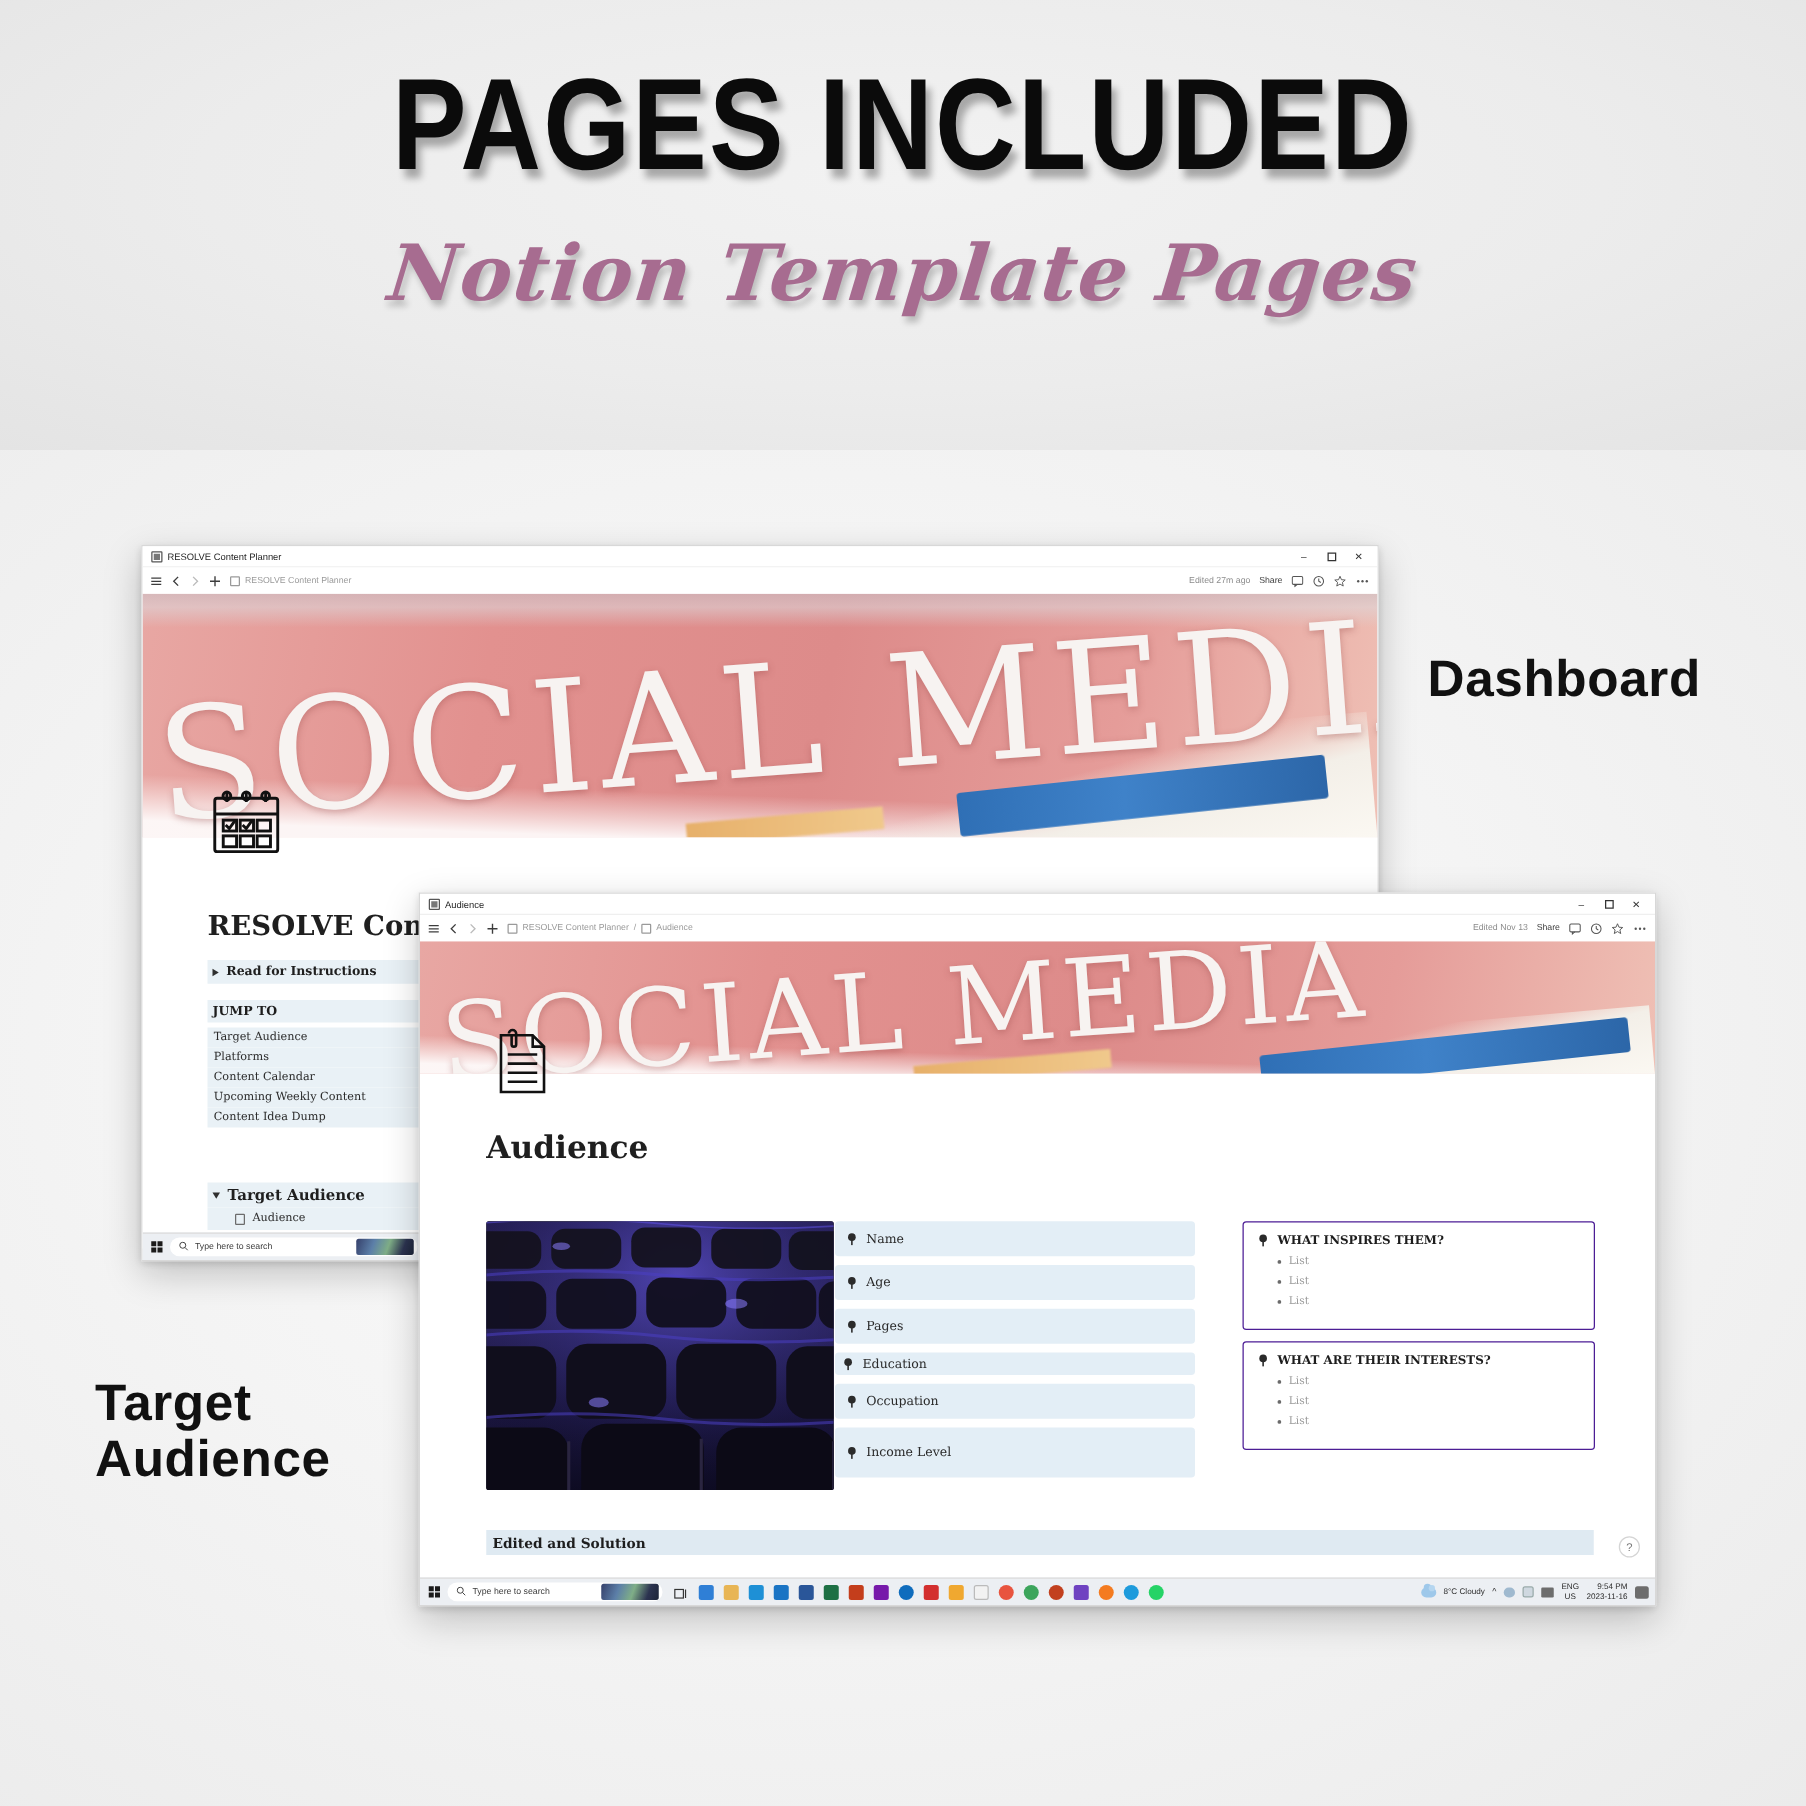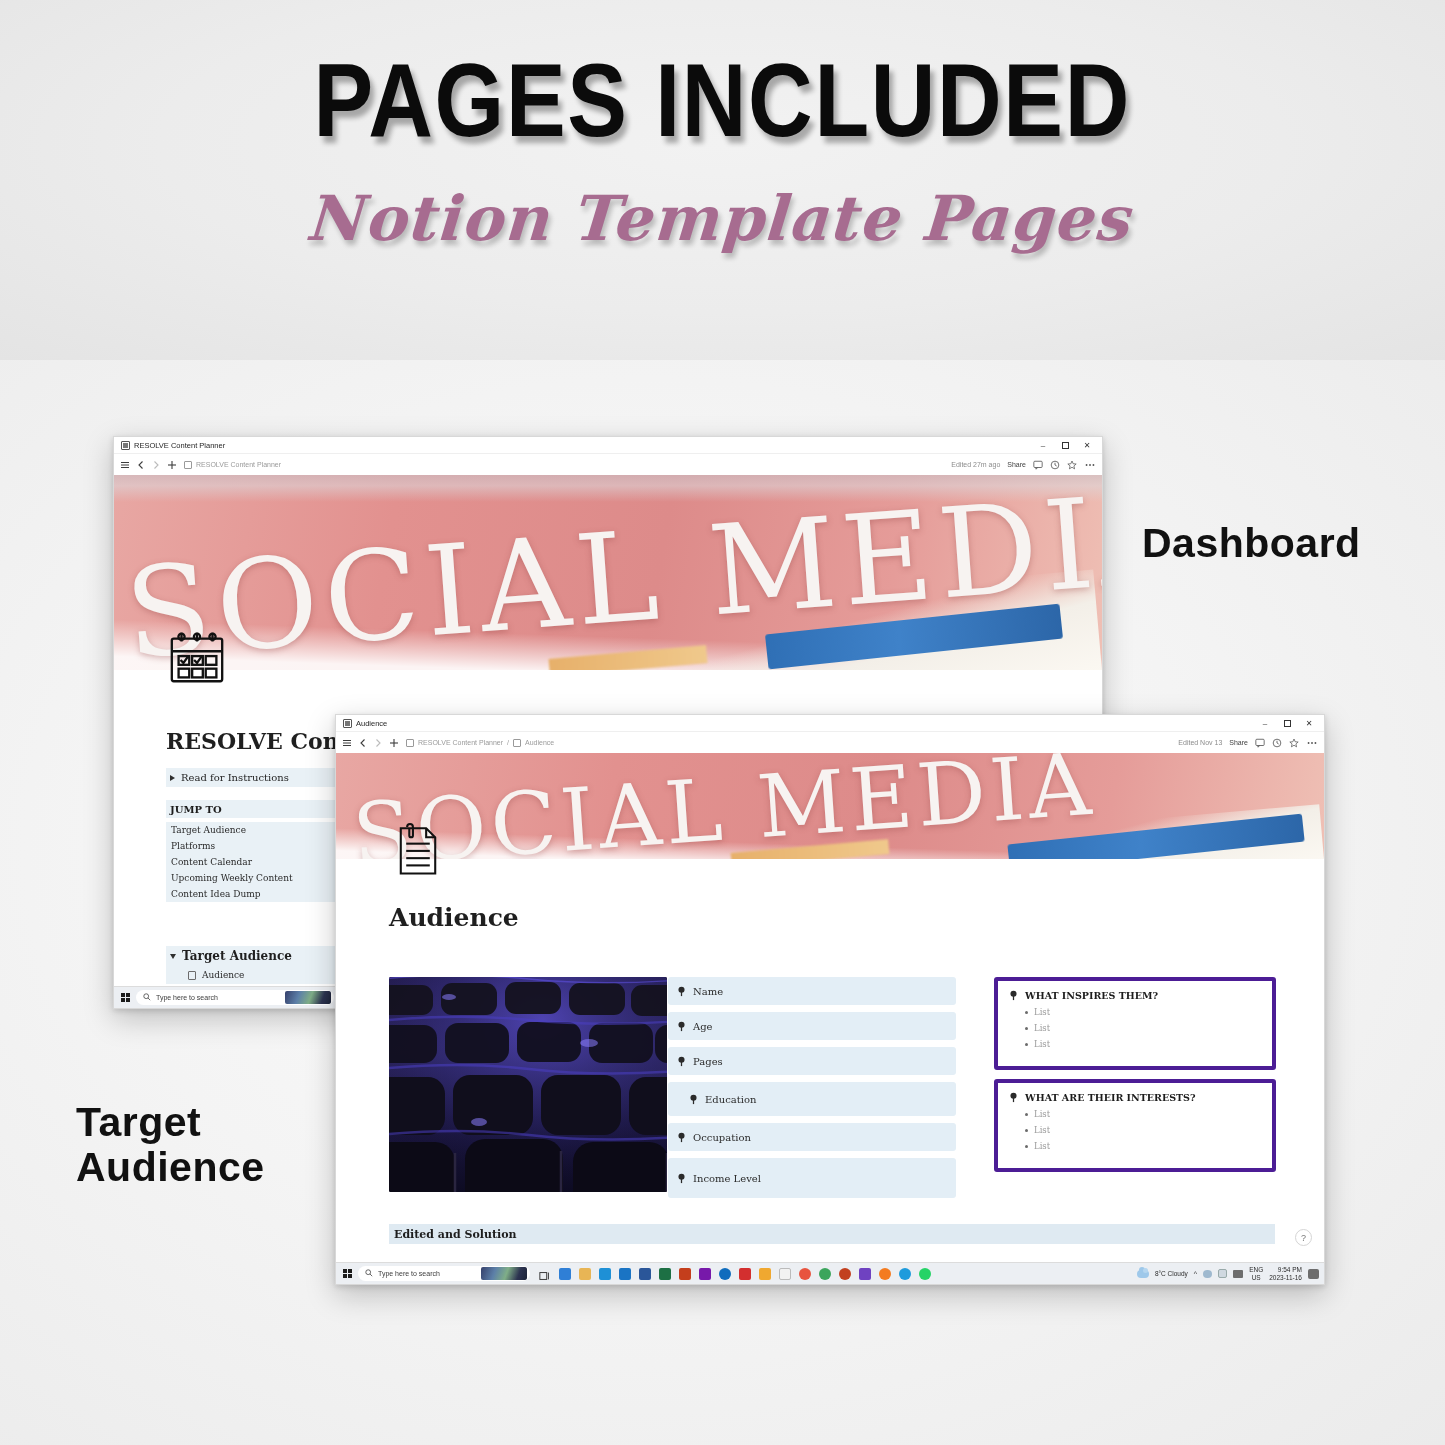--- a/index.html
+++ b/index.html
@@ -192,21 +192,21 @@
     font-family: "DejaVu Serif", serif; font-weight: 700;
     color: #1d1d1d; background: #dfeaf2;
     display: flex; align-items: center;
   }
   .field {
     background: #e3eef6; border-radius: 3px;
     display: flex; align-items: center; gap: 7px;
     font-family: "DejaVu Serif", serif; color: #2b2b2b;
   }
   .card {
-    background: #fff; border: 4px solid #4c1d95; border-radius: 3px;
+    background: #fff; border: 1px solid #4c1d95; border-radius: 3px;
   }
   .card-title {
     font-family: "DejaVu Serif", serif; font-weight: 700; color: #1d1d1d;
     display: flex; align-items: center; gap: 7px;
   }
   .bullet-row { display: flex; align-items: center; gap: 6px; color: #9b9b9b; font-family: "DejaVu Serif", serif;}
   .dot { width: 3px; height: 3px; border-radius: 50%; background: #6b6b6b; flex: none; }
 
   .pin { flex: none; display: inline-flex; }
 
@@ -378,21 +378,21 @@
           <polyline points="15,33 18,36 23,29"></polyline>
           <polyline points="29,33 32,36 37,29"></polyline>
         </g>
       </svg>
     </div>
 
     <div class="page-title" style="position:absolute; left:52px; top:58px; font-size:22px;">RESOLVE Content Planner</div>
 
     <div class="toggle-row" style="position:absolute; left:52px; top:98px; width:880px; height:19px; padding-left:4px;">
       <span class="tri"></span>
-      <span class="serif" style="font-size:10px; color:#1f1f1f; font-weight:400;">Read for Instructions</span>
+      <span class="serif" style="font-size:10px; color:#1f1f1f; font-weight:700;">Read for Instructions</span>
     </div>
 
     <div class="jump-head" style="position:absolute; left:52px; top:130px; width:880px; height:18px; font-size:10px; display:flex; align-items:center; padding-left:4px;">JUMP TO</div>
 
     <div id="jump-list" style="position:absolute; left:52px; top:152px; width:880px;">
         <div class="jump-item" style="height: 16px; display: flex; align-items: center; padding-left: 5px; font-size: 9px;">
           <span>Target Audience</span>
         </div>
         <div class="jump-item" style="height: 16px; display: flex; align-items: center; padding-left: 5px; font-size: 9px;">
           <span>Platforms</span>
@@ -645,21 +645,21 @@
         </div>
         <div class="field" style="height: 28px; margin-bottom: 7px; padding-left: 9px; font-size: 10px;">
           <span class="pin">
             <svg width="9" height="11" viewBox="0 0 10 12">
               <circle cx="5" cy="4" r="3.4" fill="#2b2b2b"></circle>
               <rect x="4.3" y="6.5" width="1.4" height="4.6" fill="#2b2b2b"></rect>
             </svg>
           </span>
           <span>Pages</span>
         </div>
-        <div class="field" style="height: 34px; margin-bottom: 7px; padding-left: 21px; font-size: 10px;">
+        <div class="field" style="height: 18px; margin-bottom: 7px; padding-left: 6px; font-size: 10px;">
           <span class="pin">
             <svg width="9" height="11" viewBox="0 0 10 12">
               <circle cx="5" cy="4" r="3.4" fill="#2b2b2b"></circle>
               <rect x="4.3" y="6.5" width="1.4" height="4.6" fill="#2b2b2b"></rect>
             </svg>
           </span>
           <span>Education</span>
         </div>
         <div class="field" style="height: 28px; margin-bottom: 7px; padding-left: 9px; font-size: 10px;">
           <span class="pin">

